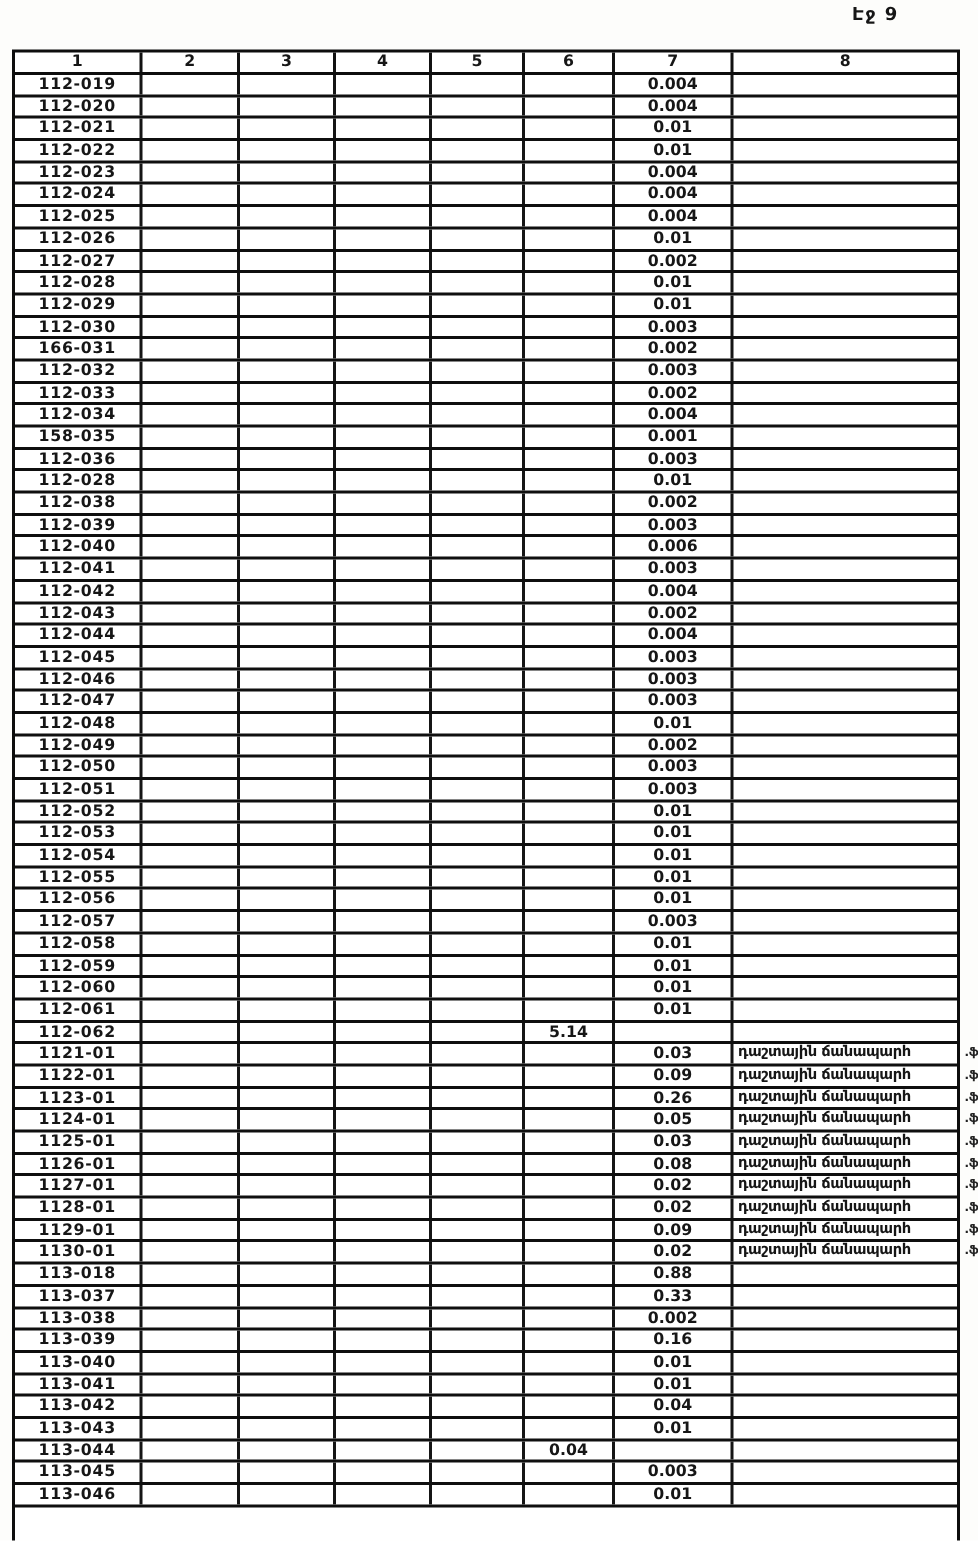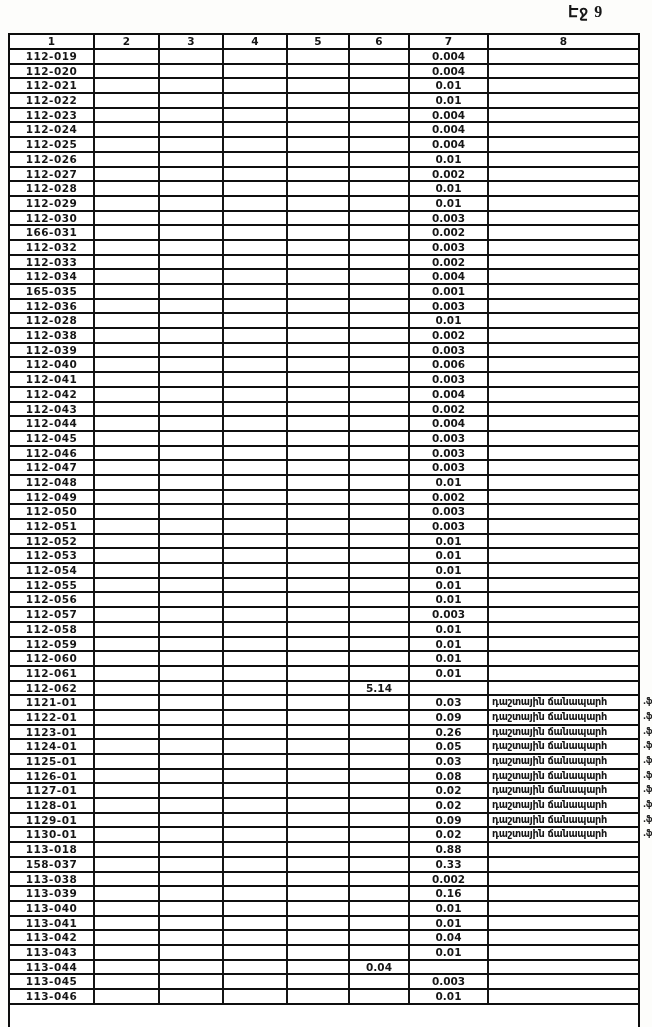--- a/index.html
+++ b/index.html
@@ -5,21 +5,21 @@
   html,body{margin:0;padding:0;}
   body{
     width:652px;height:1027px;position:relative;overflow:hidden;
     background:#fdfdfb;
     font-family:"DejaVu Sans",sans-serif;
     color:#161616;
     -webkit-font-smoothing:none;
   }
   .page-label{
     position:absolute;top:2px;left:568px;
-    font-size:16px;font-weight:bold;letter-spacing:1px;font-family:Liberation Serif, serif;
+    font-size:12px;font-weight:bold;letter-spacing:1px;
   }
   .table{
     position:absolute;left:8px;top:33px;
     border:2px solid #0d0d0d;
     background:#fff;
   }
   .thead,.tr{
     display:grid;
     grid-template-columns:85px 65px 64px 64px 62px 60px 79px 149px;
   }
@@ -257,21 +257,21 @@
     <div class="td"></div>
     <div class="td"></div>
     <div class="td"></div>
     <div class="td num"></div>
     <div class="td num">0.004</div>
     <div class="td c8"></div>
 
   </div>
 
   <div class="tr">
-    <div class="td c1">165-035</div>
+    <div class="td c1">158-035</div>
     <div class="td"></div>
     <div class="td"></div>
     <div class="td"></div>
     <div class="td"></div>
     <div class="td num"></div>
     <div class="td num">0.001</div>
     <div class="td c8"></div>
 
   </div>
 
@@ -725,21 +725,21 @@
     <div class="td"></div>
     <div class="td"></div>
     <div class="td"></div>
     <div class="td num"></div>
     <div class="td num">0.88</div>
     <div class="td c8"></div>
 
   </div>
 
   <div class="tr">
-    <div class="td c1">158-037</div>
+    <div class="td c1">113-037</div>
     <div class="td"></div>
     <div class="td"></div>
     <div class="td"></div>
     <div class="td"></div>
     <div class="td num"></div>
     <div class="td num">0.33</div>
     <div class="td c8"></div>
 
   </div>
 

